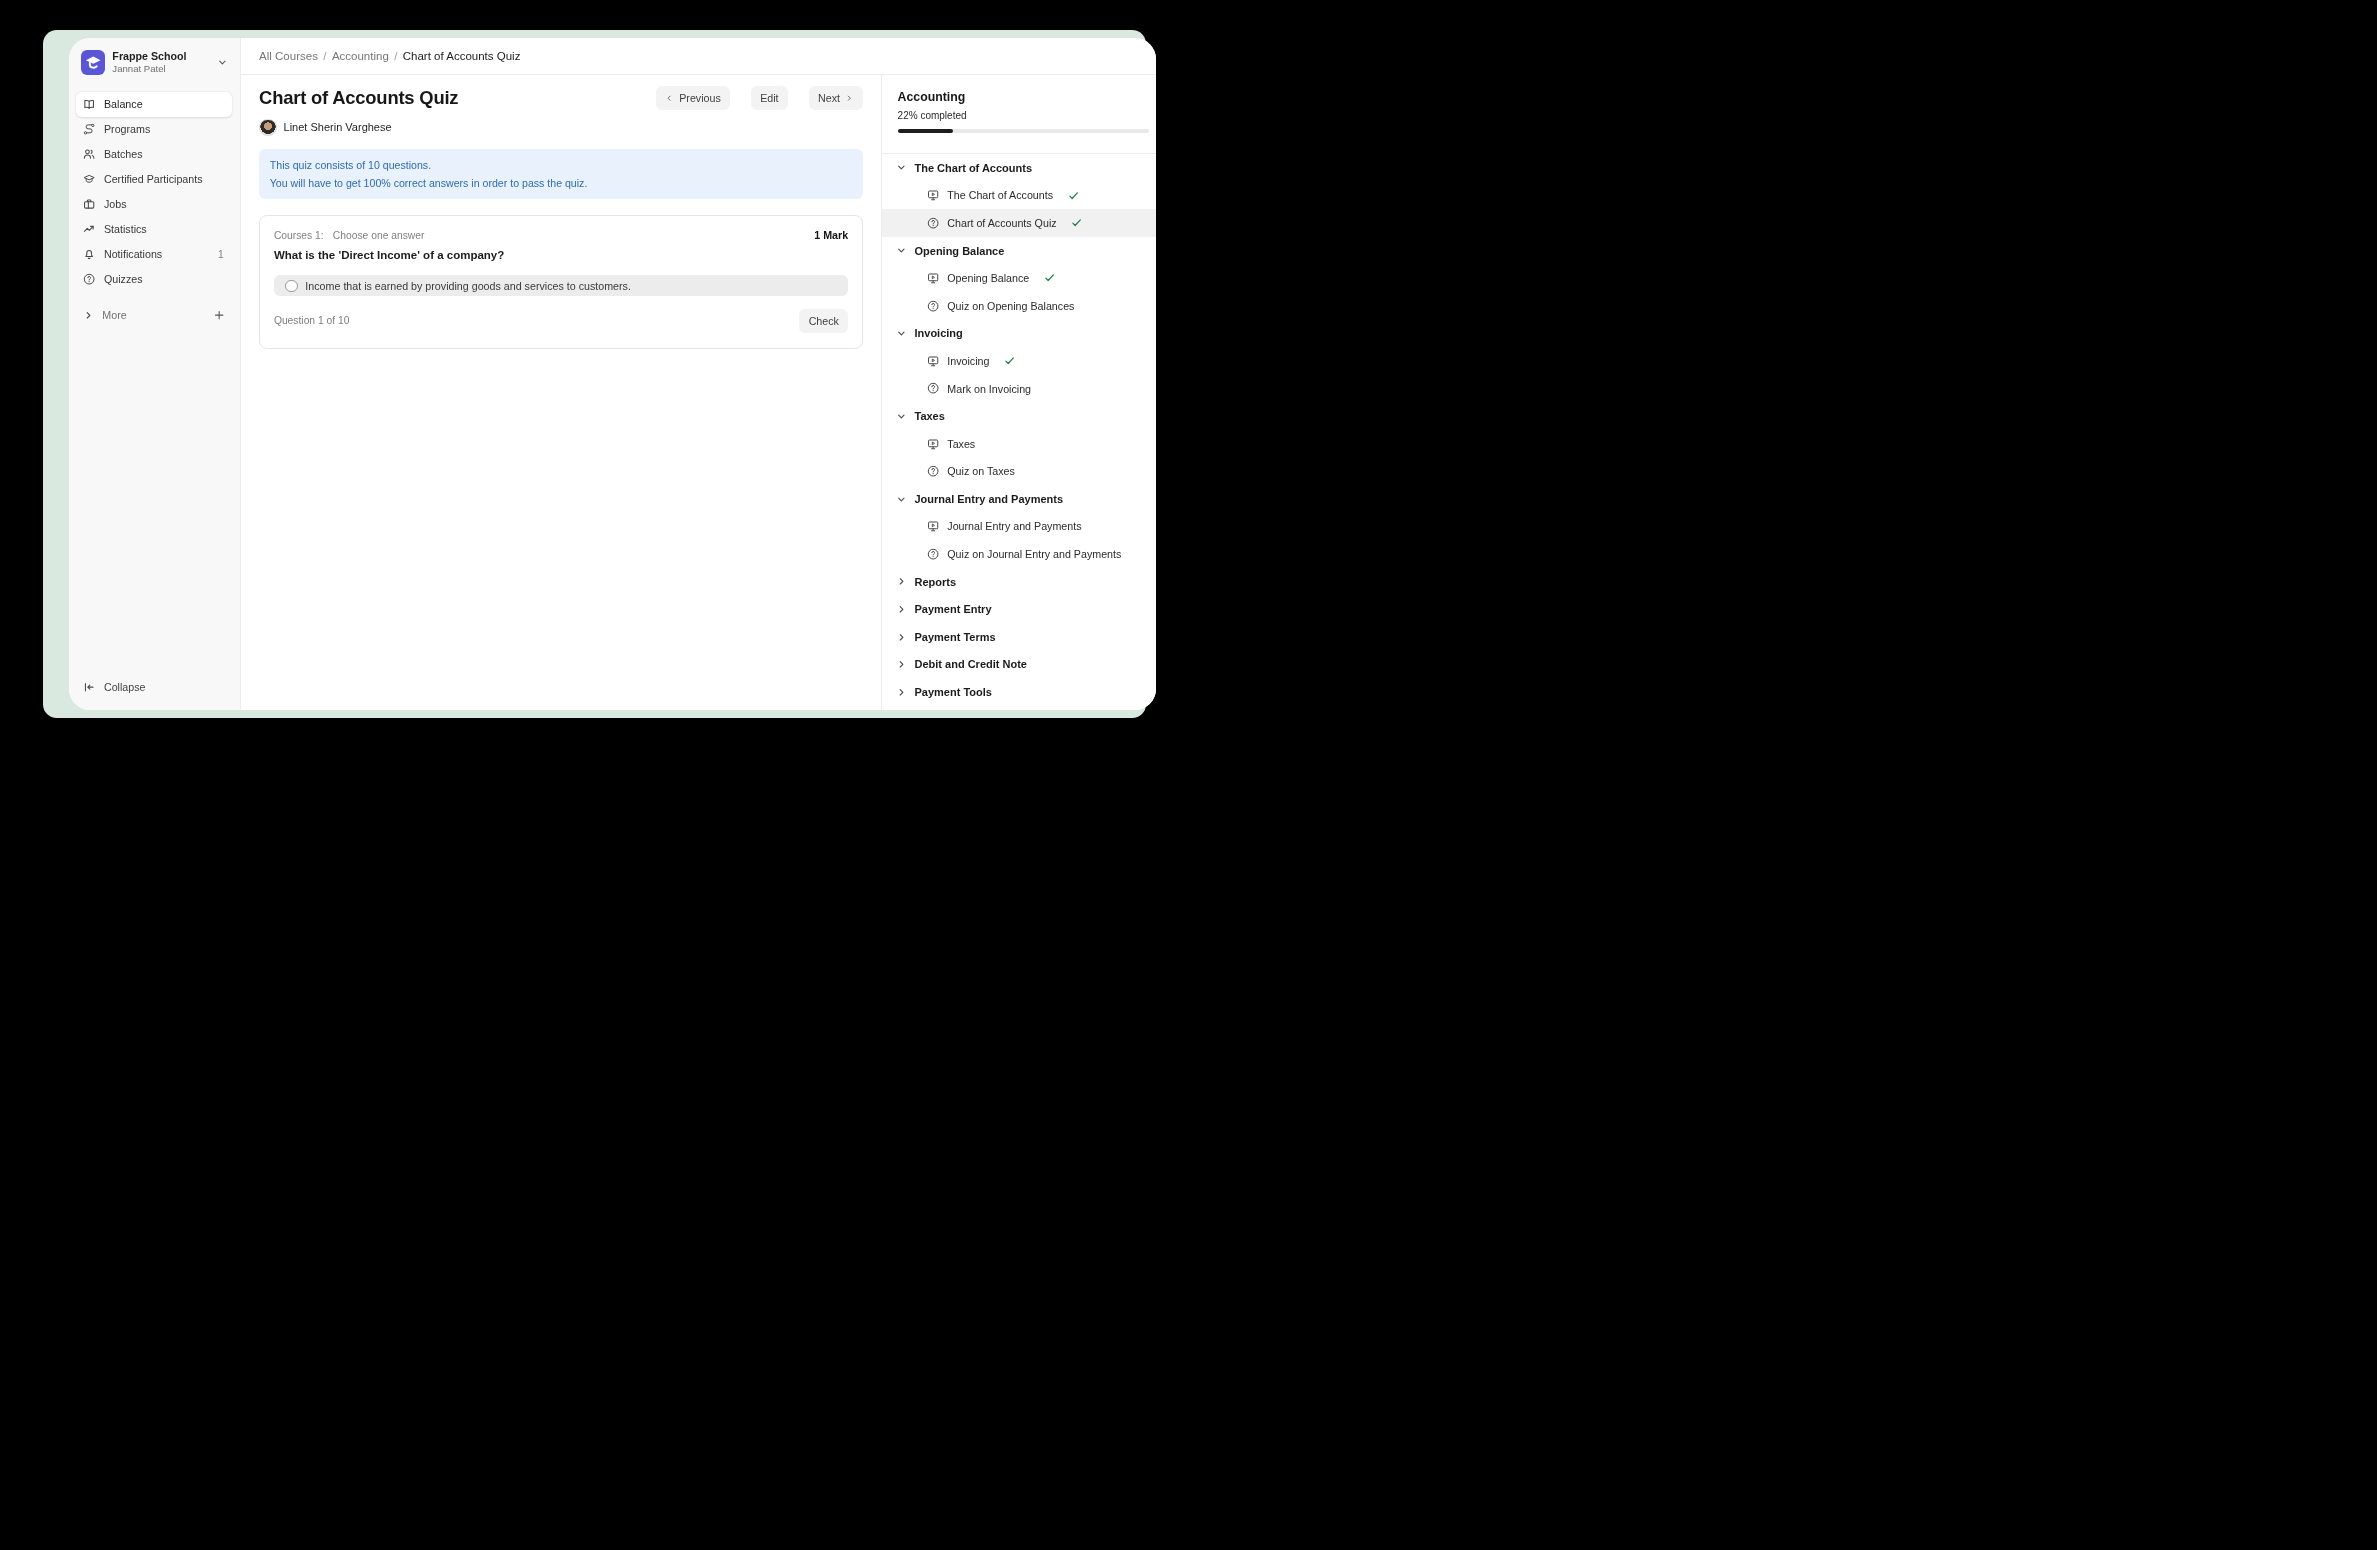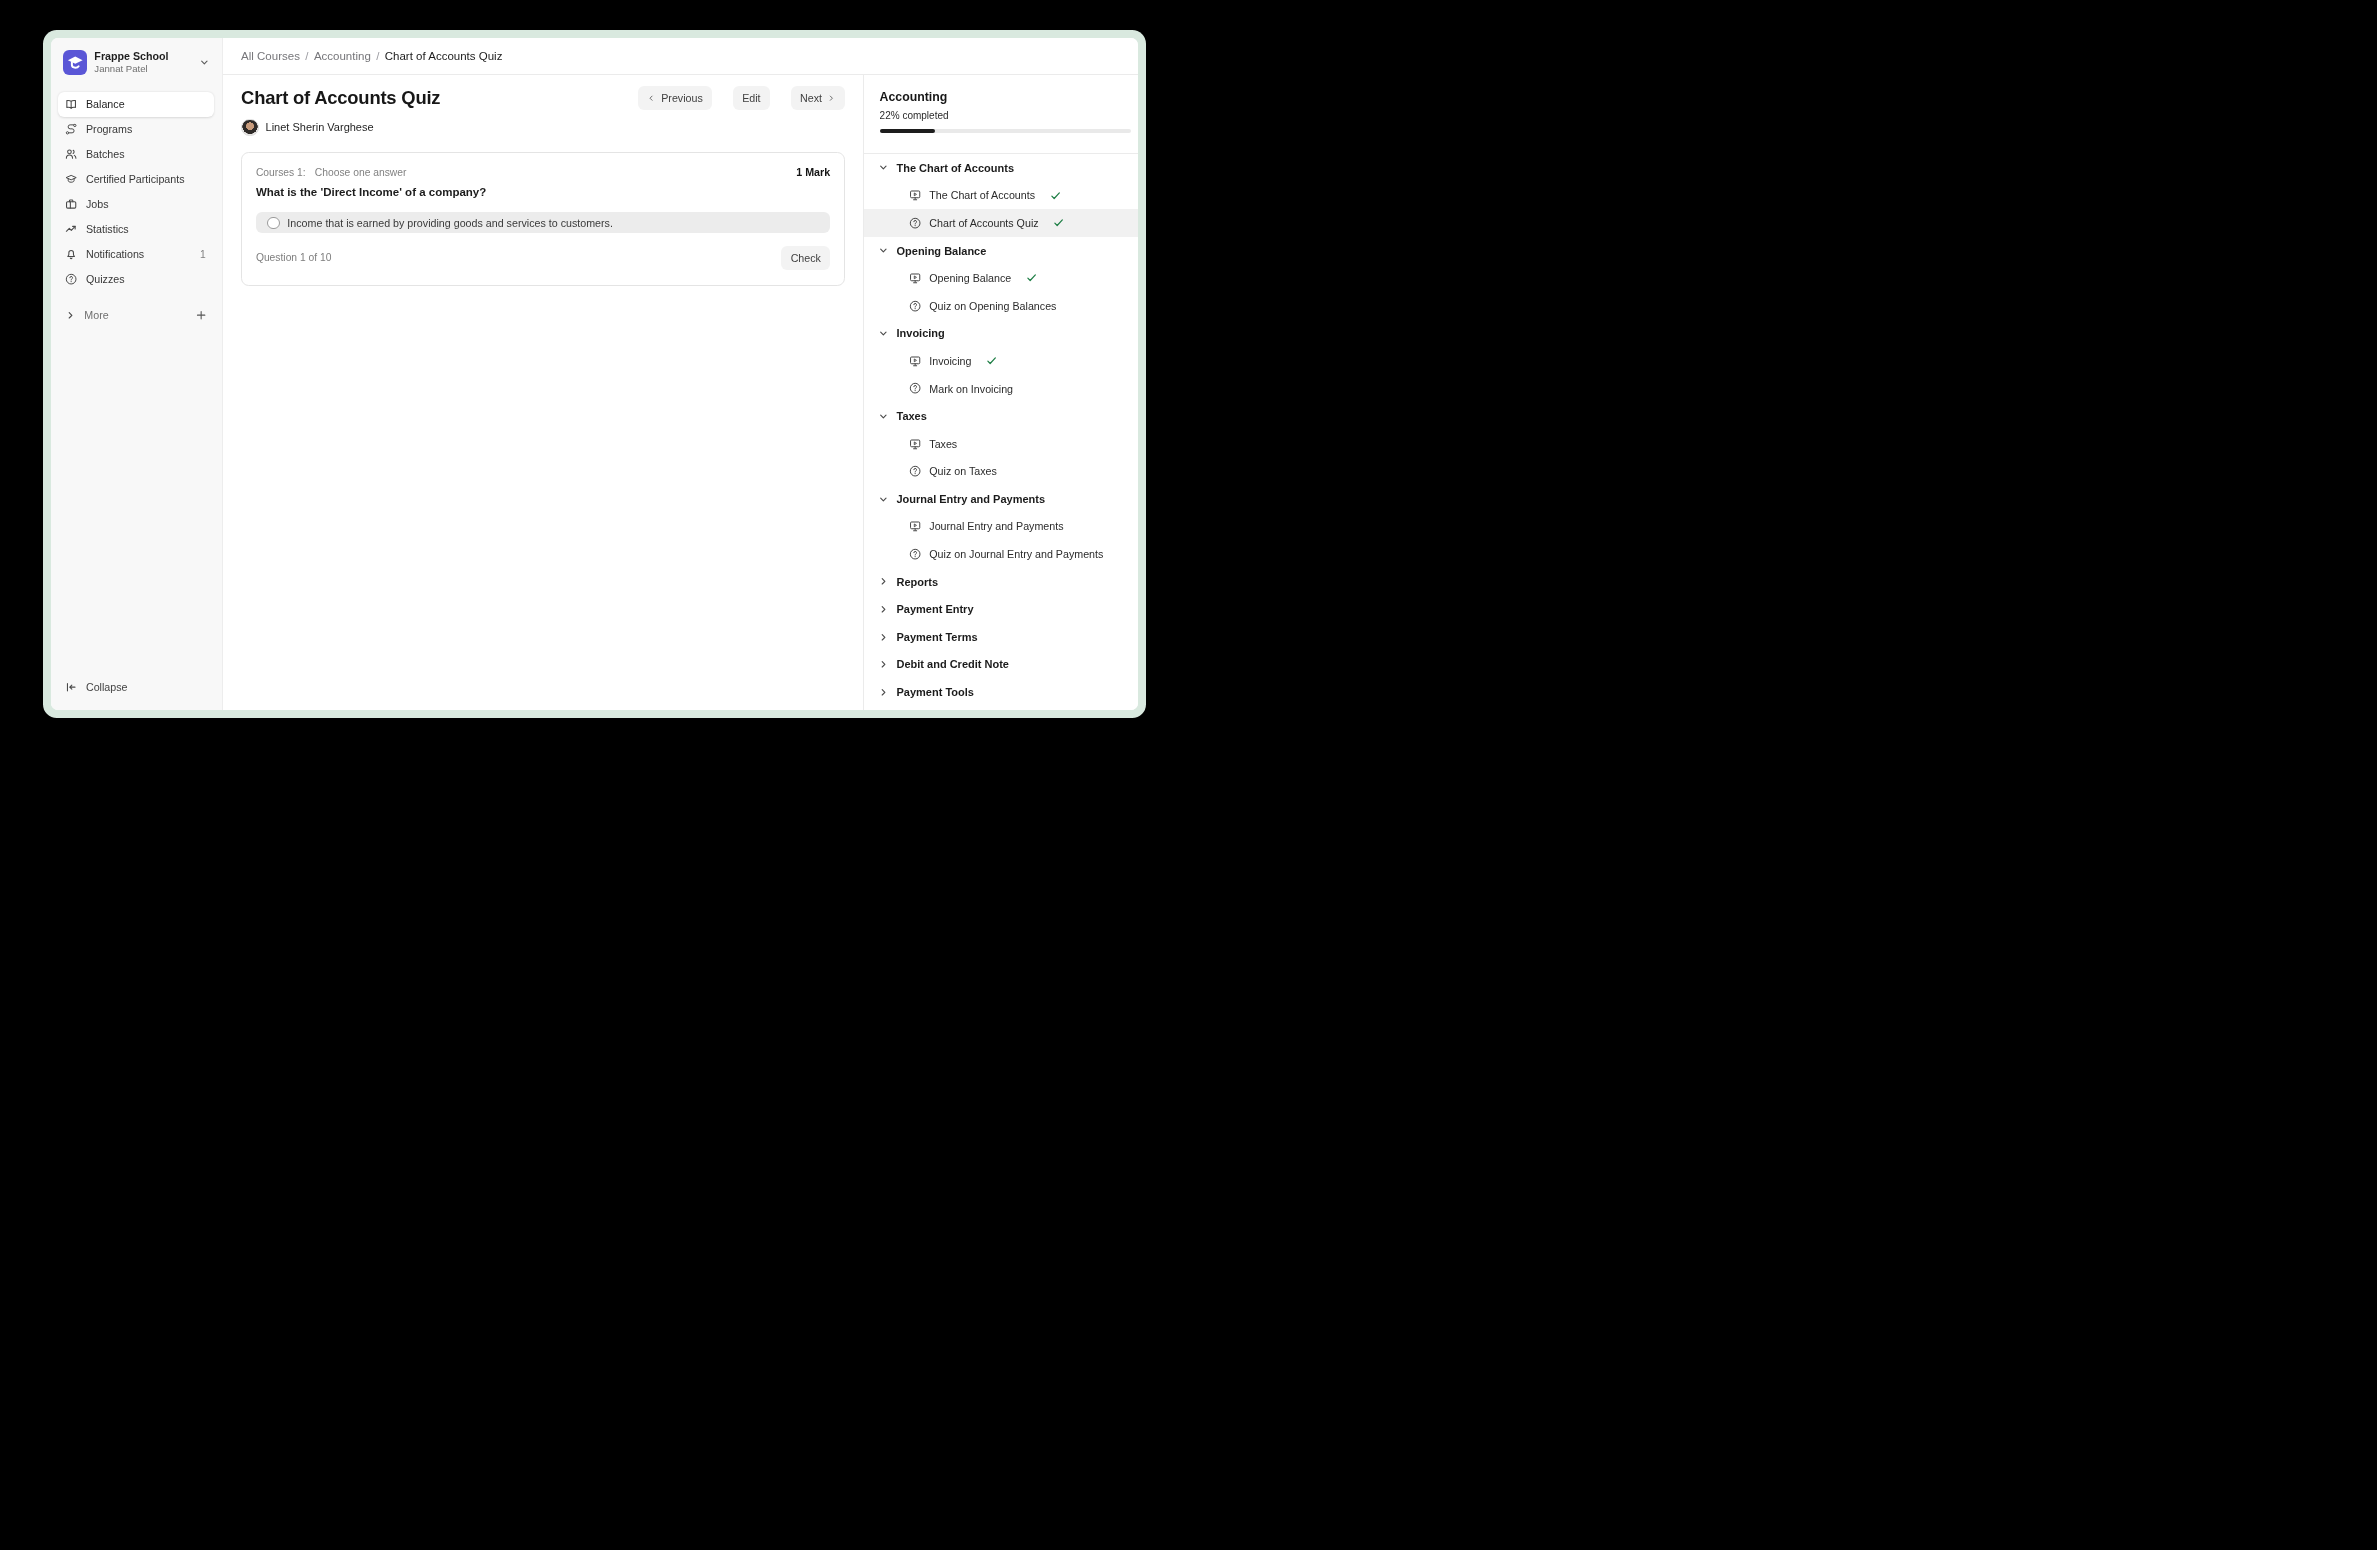--- a/index.html
+++ b/index.html
@@ -1,21 +1,21 @@
 <!DOCTYPE html>
 <html style="font-size:12.3px"><head>
 <meta charset="utf-8">
 <style>
   * { margin:0; padding:0; box-sizing:border-box; }
   html,body { background:#000; font-family:"Liberation Sans","DejaVu Sans",sans-serif; }
   .stage { position:relative; width:1189px; height:775px; background:#000; overflow:hidden; }
   .frame { position:absolute; left:43px; top:30px; width:1103px; height:688px;
            background:#d9e9df; border-radius:13.8px; padding:7.7px; }
-  .window { width:100%; height:100%; background:#fff; border-radius:7px; overflow:hidden;
-            display:flex; }
+  .window { width:100%; height:100%; background:#fff; border-radius:21px; overflow:hidden;
+            display:flex;margin-left:18px; }
 
   
   .sidebar { width:172px; flex:0 0 172px; background:#f8f8f8; border-right:0.8px solid #ededed;
              display:flex; flex-direction:column; padding:10.7px 7.7px 10.7px 7.7px; }
   .ws-header { display:flex; align-items:center; gap:6.9px; padding:1.5px 4.6px; margin-bottom:15.3px; cursor:pointer; }
   .ws-logo { width:24.5px; height:24.5px; border-radius:6.1px; background:#5a56d6; flex:0 0 24.5px;
              display:flex; align-items:center; justify-content:center; }
   .ws-meta { flex:1; min-width:0; }
   .ws-name { font-size:10.7px; font-weight:700; color:#1f1f1f; line-height:13px; }
   .ws-user { font-size:9.6px; color:#6f6f6f; line-height:12.3px; }
@@ -312,20 +312,24 @@
                     </span>
                 </button>
               </div>
             </div>
 
             <div class="author-row">
               <span class="avatar"></span>
               <span class="author-name">Linet Sherin Varghese</span>
             </div>
 
+            <div class="notice">
+              <div>This quiz consists of 10 questions.</div>
+              <div>You will have to get 100% correct answers in order to pass the quiz.</div>
+            </div>
 
             <div class="qcard">
               <div class="qhead">
                 <span class="qlabel">Courses 1:</span>
                 <span class="qinstr">Choose one answer</span>
                 <span class="qmarks">1 Mark</span>
               </div>
               <div class="qtext">What is the 'Direct Income' of a company?</div>
 
               <div class="opt">

